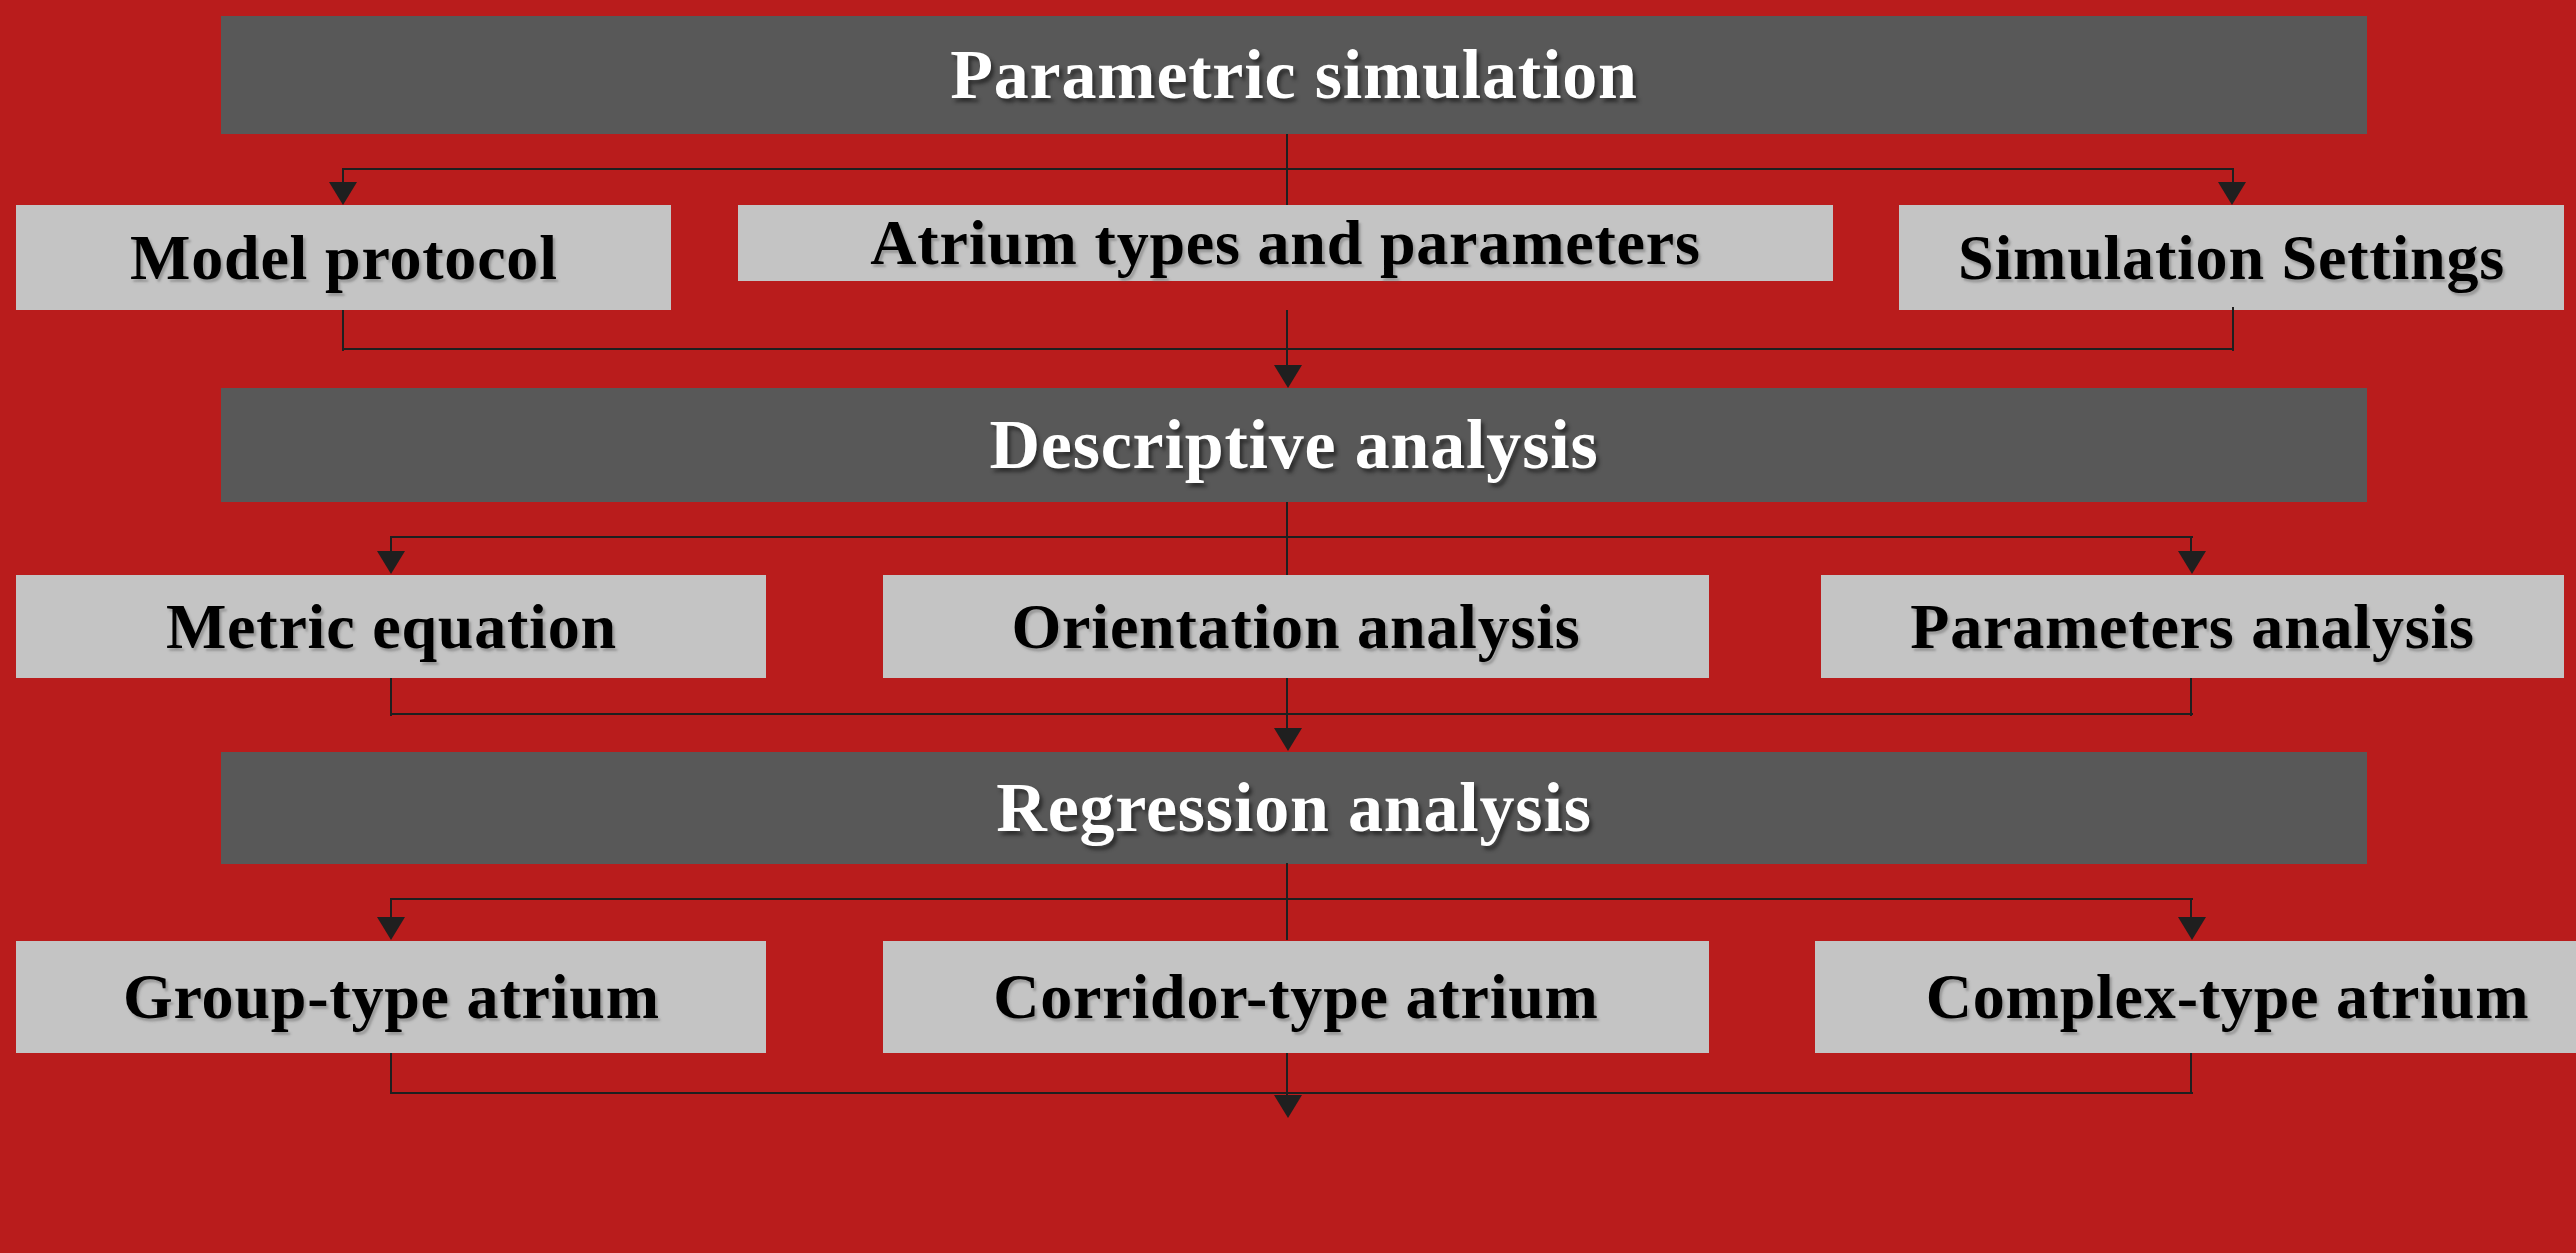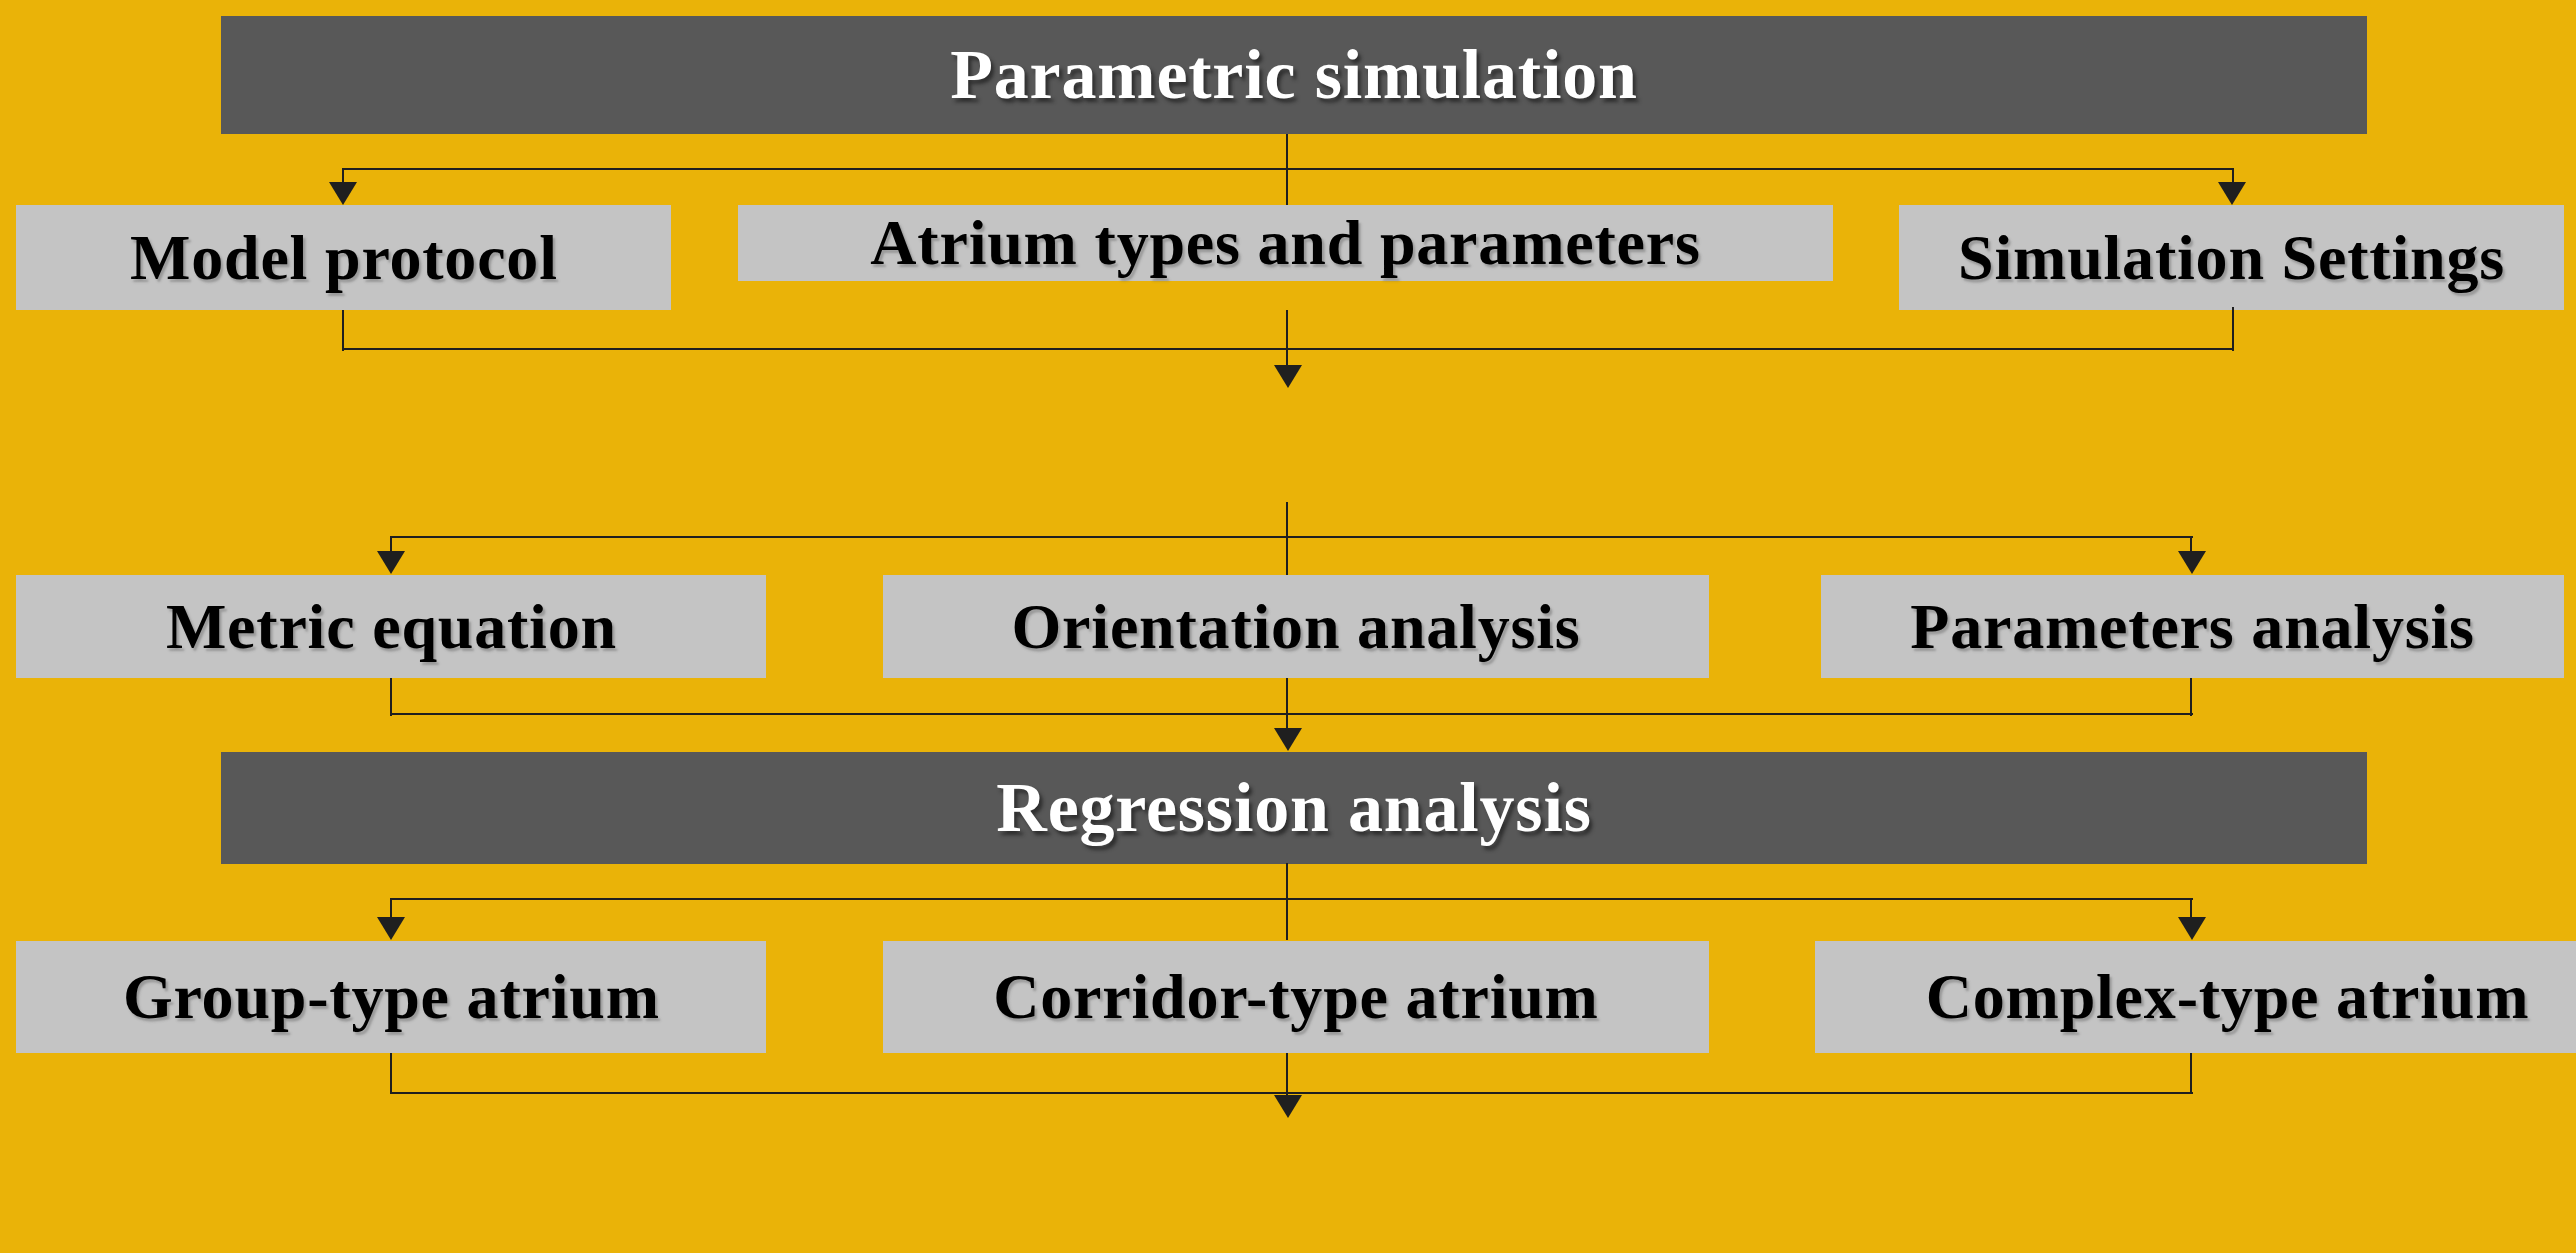--- a/index.html
+++ b/index.html
@@ -5,21 +5,21 @@
   :root{
     --stage-fill:#585858;
     --stage-text:#ffffff;
     --option-fill:#c4c4c4;
     --option-text:#000000;
     --line:#1f1f1f;
   }
   html,body{margin:0;padding:0;background:#ffffff;}
   body{width:2576px;height:1254px;}
   #canvas{
-    position:relative;width:2576px;height:1254px;background:#eab308;overflow:hidden;
+    position:relative;width:2576px;height:1254px;background:#b91c1c;overflow:hidden;
     font-family:"Liberation Serif","DejaVu Serif",serif;
   }
   .s{ 
     position:absolute;background:var(--stage-fill);color:var(--stage-text);
     display:flex;align-items:center;justify-content:center;
     font-weight:bold;font-size:70px;letter-spacing:0.8px;
     text-shadow:3.1px 3.9px 3.9px rgba(25,25,25,0.65);
     white-space:nowrap;
   }
   .o{ 
@@ -52,20 +52,21 @@
   <div class="o" style="left:16.4px;top:205px;width:655px;height:105px;">Model protocol</div>
   <div class="o" style="left:738px;top:205px;width:1095px;height:76px;">Atrium types and parameters</div>
   <div class="o" style="left:1899px;top:205px;width:665px;height:105px;">Simulation Settings</div>
 
   <div class="v" style="left:342px;top:310px;height:41px;"></div>
   <div class="v" style="left:2232px;top:307px;height:44px;"></div>
   <div class="h" style="left:342px;top:348px;width:1892px;"></div>
   <div class="v" style="left:1286px;top:310px;height:55px;"></div>
   <div class="ar" style="left:1274px;top:365px;"></div>
 
+  <div class="s" style="left:221px;top:388px;width:2146px;height:114px;">Descriptive analysis</div>
 
   <div class="v" style="left:1286px;top:502px;height:73px;"></div>
   <div class="h" style="left:390px;top:536px;width:1803px;"></div>
   <div class="v" style="left:390px;top:536px;height:15.6px;"></div>
   <div class="ar" style="left:377px;top:551px;"></div>
   <div class="v" style="left:2190px;top:536px;height:15.6px;"></div>
   <div class="ar" style="left:2178px;top:551px;"></div>
 
   <div class="o" style="left:16.4px;top:575px;width:750px;height:103px;">Metric equation</div>
   <div class="o" style="left:883px;top:575px;width:826px;height:103px;">Orientation analysis</div>

